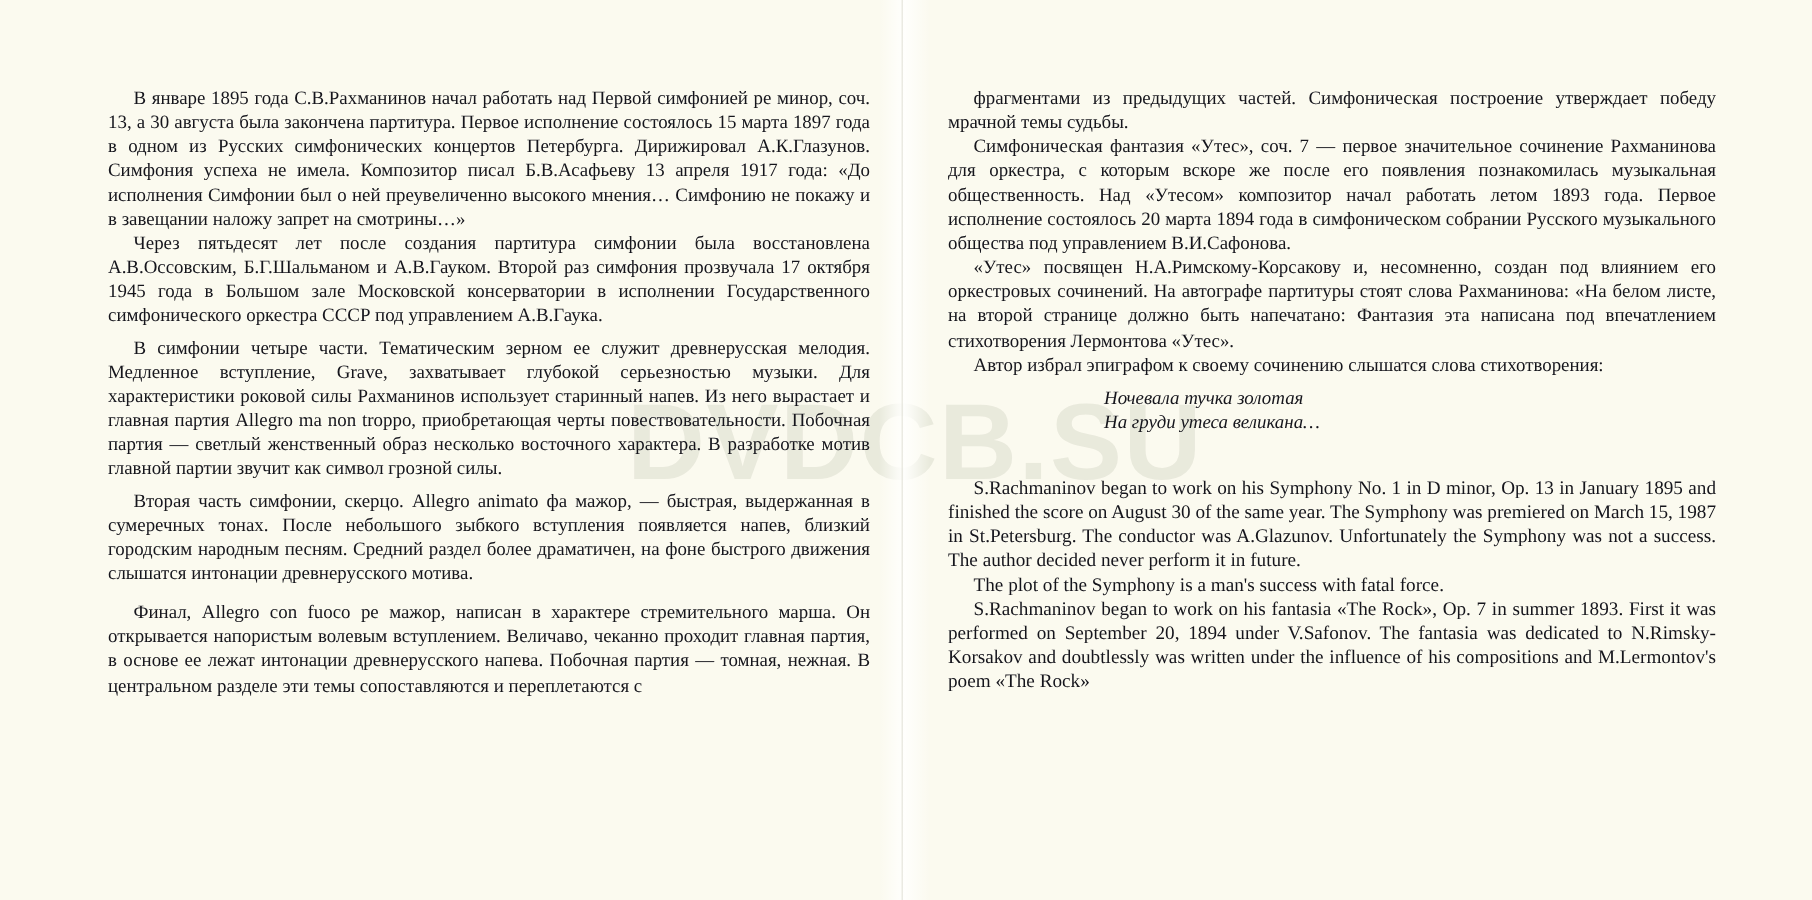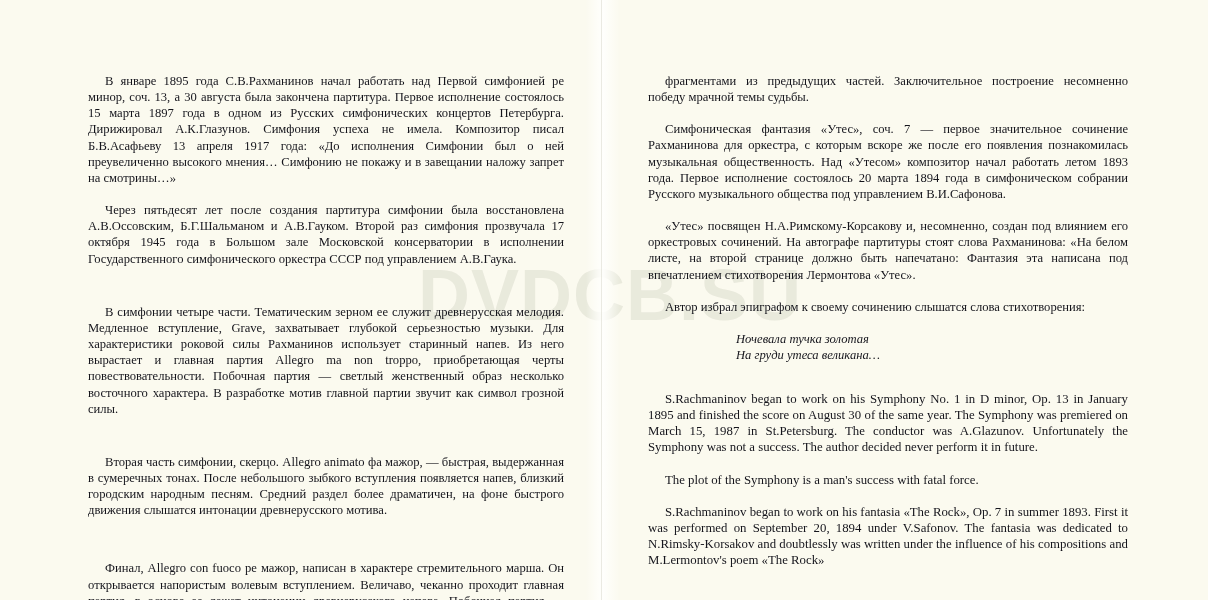--- a/index.html
+++ b/index.html
@@ -73,21 +73,21 @@
   }
 
   .column {
     position: absolute;
     top: 57px;
   }
   #col-left  { left: 72px;  width: 508px; }
   #col-right { left: 632px; width: 512px; }
 
   p {
-    margin: 16px;
+    margin: 0;
     text-align: justify;
     text-justify: inter-word;
     font-size: 12.6px;
     line-height: 16.15px;
     text-indent: 17px;
     hyphens: manual;
   }
 
   .ru { font-size: 12.6px; line-height: 16.15px; }
   .en { font-size: 12.8px; line-height: 16.2px; }
@@ -122,21 +122,21 @@
     <div class="spacer-sm"></div>
     <p class="ru">В симфонии  четыре части. Тематическим  зерном ее служит древнерусская мелодия. Медленное вступление, Grave, захватывает глубокой серьезностью музыки. Для характеристики роковой силы Рахманинов использует старинный напев. Из него вырастает и главная партия Allegro ma non troppo, приобретающая черты повествовательности. Побочная партия — светлый женственный образ несколько восточного характера. В разработке мотив главной партии звучит как символ грозной силы.</p>
     <div class="spacer-sm"></div>
     <p class="ru">Вторая часть симфонии, скерцо. Allegro animato фа мажор, — быстрая, выдержанная в сумеречных тонах. После небольшого зыбкого вступления появляется напев, близкий городским народным песням. Средний раздел более драматичен, на фоне быстрого движения слышатся интонации древнерусского мотива.</p>
     <div class="spacer-sm"></div>
     <div class="spacer-sm"></div>
     <p class="ru">Финал, Allegro con fuoco ре мажор, написан в характере стремительного марша. Он открывается напористым волевым вступлением. Величаво, чеканно проходит главная партия, в основе ее лежат интонации древнерусского напева. Побочная партия — томная, нежная. В центральном разделе эти темы сопоставляются и переплетаются с</p>
   </div>
 
   <div class="column" id="col-right">
-    <p class="ru">фрагментами из предыдущих частей. Заключительное построение несомненно победу мрачной темы судьбы.</p>
+    <p class="ru">фрагментами из предыдущих частей. Симфоническая построение утверждает победу мрачной темы судьбы.</p>
     <p class="ru">Симфоническая фантазия «Утес», соч. 7 — первое значительное сочинение Рахманинова для оркестра, с которым вскоре же после его появления познакомилась музыкальная общественность. Над «Утесом» композитор начал работать летом 1893 года. Первое исполнение состоялось 20 марта 1894 года в симфоническом собрании Русского музыкального общества под управлением В.И.Сафонова.</p>
     <p class="ru">«Утес» посвящен Н.А.Римскому-Корсакову и, несомненно, создан под влиянием его оркестровых сочинений. На автографе партитуры стоят слова Рахманинова: «На белом листе, на второй странице должно быть напечатано: Фантазия эта написана под впечатлением стихотворения Лермонтова «Утес».</p>
     <p class="ru">Автор избрал эпиграфом к своему сочинению слышатся слова стихотворения:</p>
 
     <div class="epigraph">
       <div>Ночевала тучка золотая</div>
       <div>На груди утеса великана…</div>
     </div>
 
 

